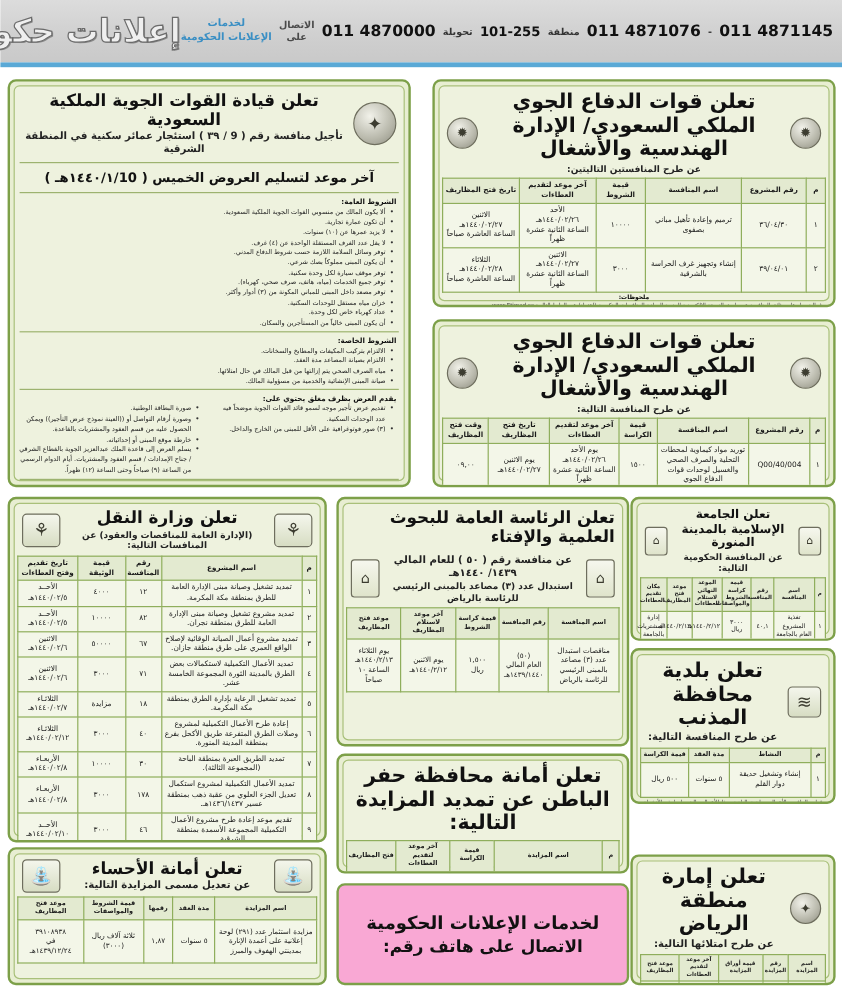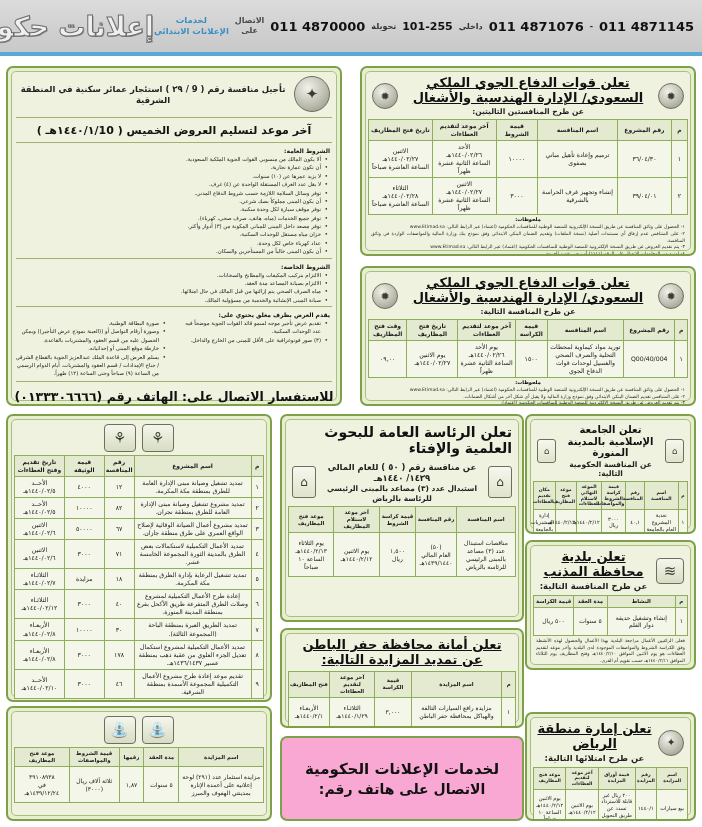--- a/index.html
+++ b/index.html
@@ -46,21 +46,21 @@
     overflow:hidden;
   }
   .ad-inner{border:1px solid #a9c07a;border-radius:5px;height:100%;box-sizing:border-box;background:#eef2de;padding:2px;}
   .ad-head{
     display:flex;align-items:center;justify-content:center;gap:6px;
     padding:2px 4px 3px 4px;
   }
   .ad-head .crest{flex:0 0 auto;}
   .ad-head-text{text-align:center;flex:1 1 auto;}
   .ad-title{font-size:14px;font-weight:bold;color:#111;line-height:1.15;}
-  .ad-title.sm{font-size:13px;text-decoration:underline;}
+  .ad-title.sm{font-size:17px;}
   .ad-title.xs{font-size:10px;}
   .ad-sub{font-size:7.5px;font-weight:bold;color:#222;line-height:1.25;margin-top:1px;}
   .ad-sub.b{font-size:8.5px;}
   .rule{height:1px;background:#9db36f;margin:2px 2px;}
 
   
   .crest{
     width:34px;height:34px;border-radius:50%;
     background:radial-gradient(circle at 38% 32%,#f2f2ea,#b9b9ac 60%,#8d8d80);
     border:1px solid #6e6e5e;
@@ -114,41 +114,42 @@
 </head>
 <body>
 
 <div class="page">
 
   <div class="masthead">
     <div class="masthead-contact">
       <span class="mc-num">011 4871145</span>
       <span class="mc-lbl">-</span>
       <span class="mc-num">011 4871076</span>
-      <span class="mc-lbl">داخلي</span>
+      <span class="mc-lbl">منطقة</span>
       <span class="mc-num-sm">101-255</span>
       <span class="mc-lbl">تحويلة</span>
       <span class="mc-num">011 4870000</span>
       <span class="mc-grey">
         <span>الاتصال</span><br>
         <span>على</span>
       </span>
       <span class="mc-blue">
         <span>لخدمات</span><br>
-        <span>الإعلانات الابتدائي</span>
+        <span>الإعلانات الحكومية</span>
       </span>
     </div>
     <div class="masthead-title">إعلانات حكومية</div>
   </div>
 
   <div class="ad" style="right:360px;left:6px;top:66px;height:340px;">
     <div class="ad-inner">
       <div class="ad-head">
         <div class="crest">✦</div>
         <div class="ad-head-text">
+          <div class="ad-title">تعلن قيادة القوات الجوية الملكية السعودية</div>
           <div class="ad-sub b">تأجيل منافسة رقم ( 9 / ٣٩ ) استئجار عمائر سكنية في المنطقة الشرقية</div>
         </div>
       </div>
       <div class="rule"></div>
       <div class="datebar">آخر موعد لتسليم العروض الخميس ( ١٤٤٠/١/10هـ )</div>
       <div class="rule"></div>
 
       <div class="cond-h">الشروط العامة:</div>
       <ul class="cond" id="rsaf-general">
           <li>ألا يكون المالك من منسوبي القوات الجوية الملكية السعودية.</li>
@@ -300,20 +301,24 @@
           <div>٢- على المتنافس تقديم الضمان البنكي الابتدائي وفق نموذج وزارة المالية ولا يقبل أي شكل آخر من أشكال الضمانات.</div>
           <div>٣- يتم تقديم العروض عن طريق النسخة الإلكترونية للمنصة الوطنية للمنافسات الحكومية (اعتماد).</div>
         </div>
     </div>
   </div>
 
   <div class="ad" style="right:430px;left:6px;top:414px;height:288px;">
     <div class="ad-inner">
       <div class="ad-head">
         <div class="crest sq">⚘</div>
+        <div class="ad-head-text">
+          <div class="ad-title">تعلن وزارة النقل</div>
+          <div class="ad-sub">(الإدارة العامة للمناقصات والعقود) عن المنافسات التالية:</div>
+        </div>
         <div class="crest sq">⚘</div>
       </div>
       <table class="t" id="t-trans">
           <colgroup>
             <col style="width: 5%;">
             <col style="width: 47%;">
             <col style="width: 12%;">
             <col style="width: 16%;">
             <col style="width: 20%;">
           </colgroup>
@@ -393,20 +398,24 @@
           </tbody>
         </table>
 
     </div>
   </div>
 
   <div class="ad" style="right:430px;left:6px;top:706px;height:115px;">
     <div class="ad-inner">
       <div class="ad-head">
         <div class="crest sq">⛲</div>
+        <div class="ad-head-text">
+          <div class="ad-title">تعلن أمانة الأحساء</div>
+          <div class="ad-sub b">عن تعديل مسمى المزايدة التالية:</div>
+        </div>
         <div class="crest sq">⛲</div>
       </div>
       <table class="t" id="t-ahsa">
           <colgroup>
             <col style="width: 34%;">
             <col style="width: 14%;">
             <col style="width: 10%;">
             <col style="width: 20%;">
             <col style="width: 22%;">
           </colgroup>

